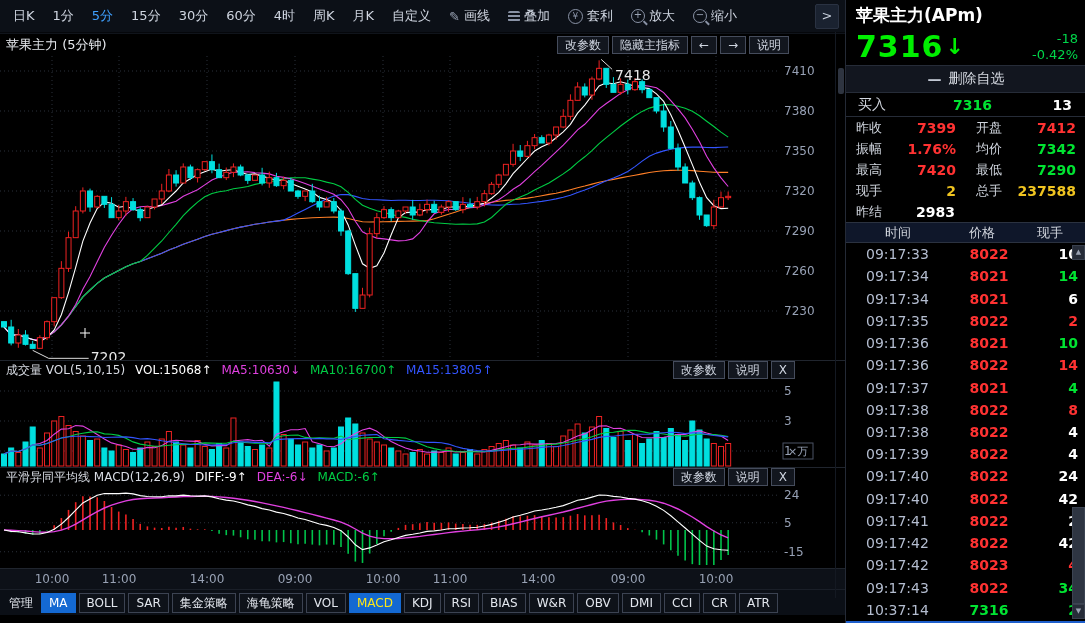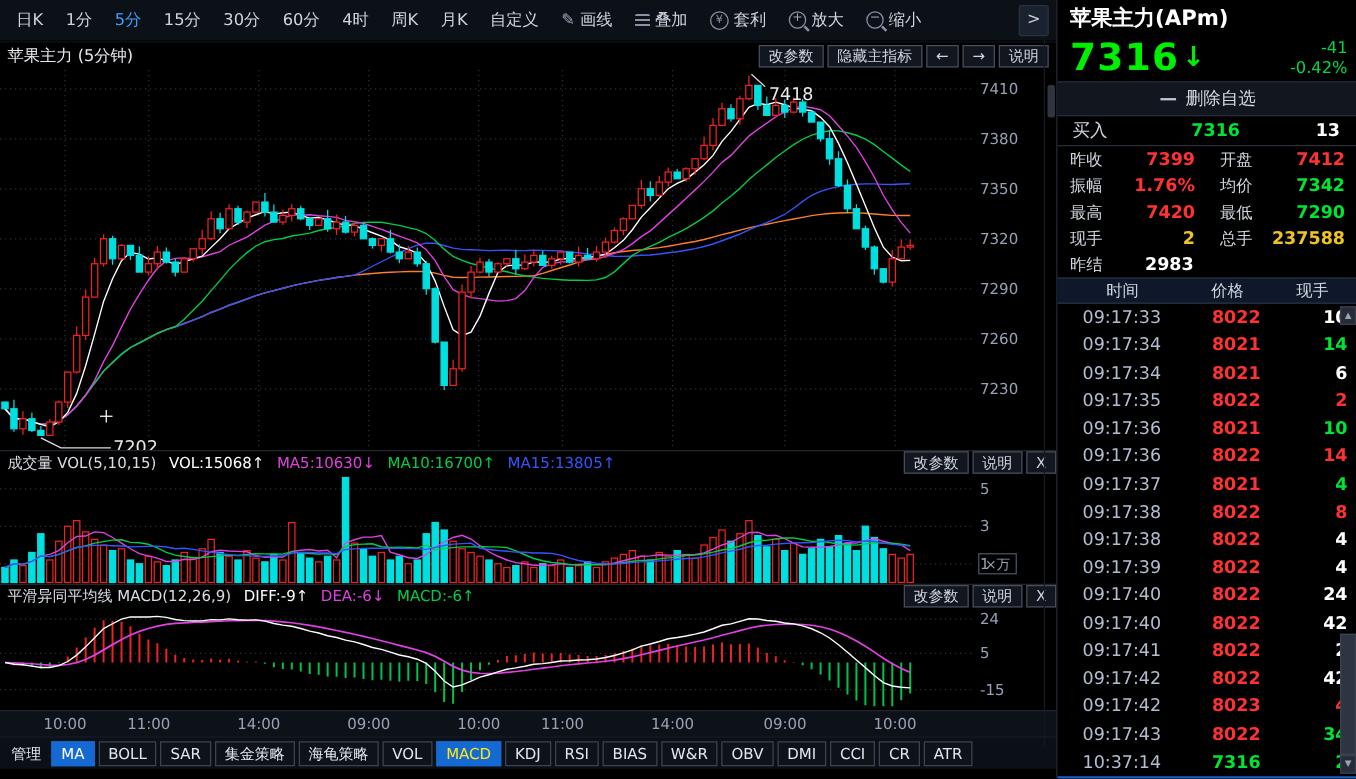--- a/index.html
+++ b/index.html
@@ -10,21 +10,21 @@
   .tb-item{display:flex;align-items:center;gap:4px;padding:3px 9px;font-size:13px;color:#cfd5e0;cursor:pointer;white-space:nowrap;}
   .tb-item.active{color:#3fa0ff;}
   .tb-icon{display:inline-block;color:#9aa3b4;font-size:13px;line-height:1;}
   .ic-layers{width:12px;height:11px;background:repeating-linear-gradient(#8a93a6 0 2px,transparent 2px 4px);border-radius:2px;}
   .ic-moneybag{width:13px;height:13px;border:1px solid #8a93a6;border-radius:50%;font-size:9px;color:#8a93a6;text-align:center;line-height:12px;}
   .ic-lens{position:relative;width:12px;height:12px;border:1px solid #8a93a6;border-radius:50%;font-size:10px;color:#9aa3b4;text-align:center;line-height:10px;}
   .ic-lens::after{content:"";position:absolute;width:5px;height:1.5px;background:#8a93a6;right:-4px;bottom:-1px;transform:rotate(45deg);}
   .toolbar-expand{position:absolute;right:6px;top:4px;width:22px;height:23px;background:#1a2230;border:1px solid #2a3242;border-radius:2px;color:#c8d0dc;font-size:13px;text-align:center;line-height:22px;cursor:pointer;}
   .chart-header{height:22px;display:flex;align-items:center;justify-content:space-between;padding:0 6px;border-top:1px solid #10141b;}
   .chart-title{font-size:13px;color:#e6e9ee;}
-  .hdr-btns{display:flex;gap:3px;padding-left:24px;}
+  .hdr-btns{display:flex;gap:3px;margin-right:50px;padding-left:24px;}
   .hdr-btn{font-size:12px;color:#cfd5e0;background:#12161e;border:1px solid #454c5c;padding:0px 7px;line-height:16px;cursor:pointer;white-space:nowrap;}
   .seg-row{display:flex;gap:10px;align-items:center;padding:0 6px;font-size:12px;white-space:nowrap;}
   .ma-row{height:14px;}
   .pane-header{height:18px;display:flex;align-items:center;justify-content:space-between;border-top:1px solid #20252e;}
   svg{display:block;}
   .xaxis{height:20px;position:relative;background:#0d1118;border-top:1px solid #20252e;padding-left:26px;}
   .xaxis span{position:absolute;top:3px;transform:translateX(-50%);font-size:12px;color:#98a2b4;}
   .tabs{height:25px;background:#0b0f16;display:flex;align-items:center;gap:3px;padding:0 4px;border-top:1px solid #1a1f28;}
   .tab{font-size:12px;color:#e2e6ed;background:#0e1219;border:1px solid #3c4352;padding:1px 7px;line-height:16px;cursor:pointer;white-space:nowrap;}
   .tab.plain{border:none;background:none;padding:1px 5px;}
@@ -666,21 +666,21 @@
   <div class="right-strip">
       <div class="thumb"></div>
     </div>
 
   <div class="right-panel">
     <div class="qp-name">苹果主力(APm)</div>
     <div class="qp-price-row">
       <span class="qp-price">7316</span>
       <span class="qp-arrow">↓</span>
       <span class="qp-chg">
-        <span>-41</span><br>
+        <span>-18</span><br>
         <span>-0.42%</span>
       </span>
     </div>
     <div class="qp-watch">
       <span class="minus">—</span>
       <span>删除自选</span>
     </div>
     <div class="ob-row ob-sep">
       <span class="lbl">买入</span>
       <span class="prc">7316</span>

